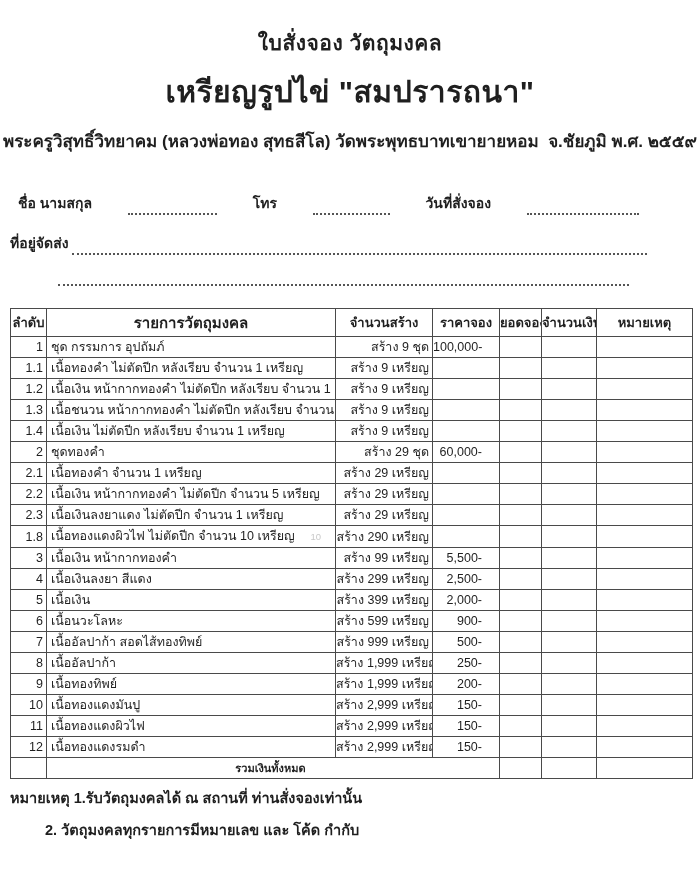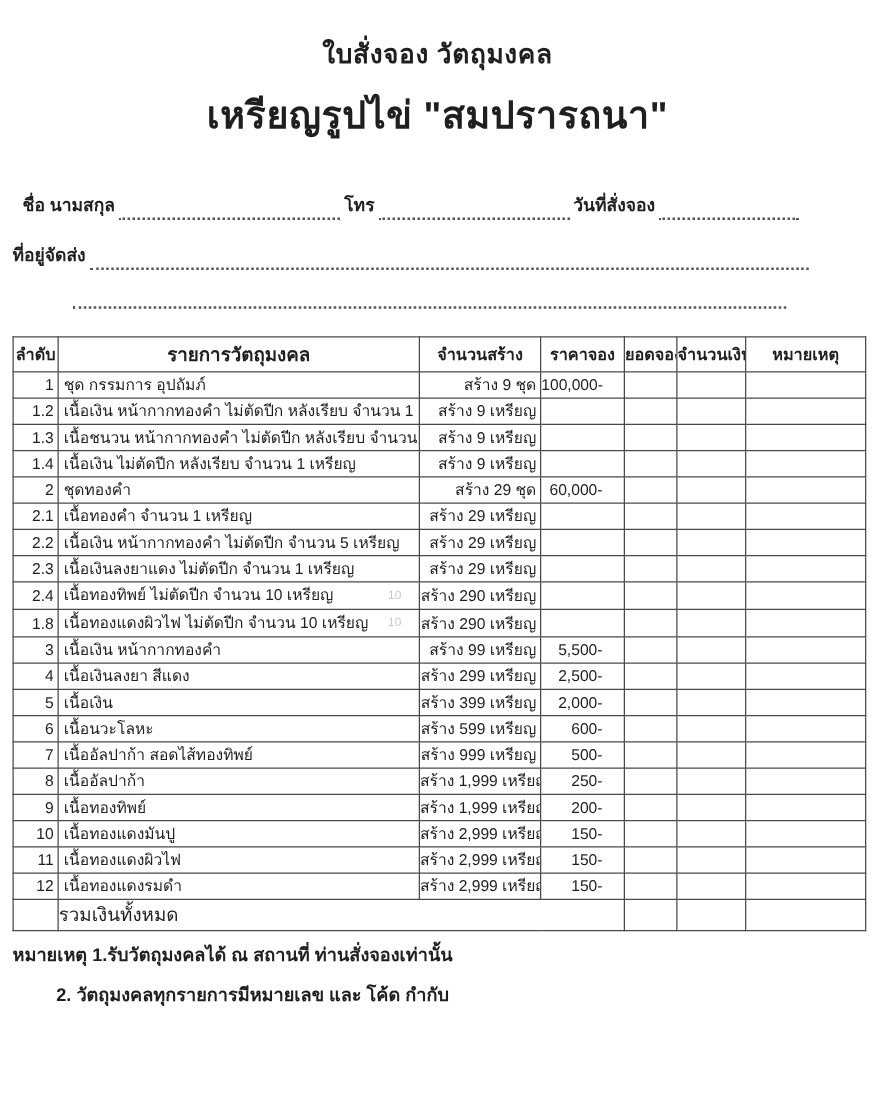--- a/index.html
+++ b/index.html
@@ -16,52 +16,53 @@
   .title1 { padding-top:26px; font-size:21px; font-weight:bold; letter-spacing:.5px; }
   .title2 { margin-top:9px;  font-size:30px; font-weight:bold; letter-spacing:.5px; }
   .title3 { margin-top:12px; font-size:17px; font-weight:bold; white-space:pre; }
 
   
   .formwrap { margin-top:38px; }
   .fline { display:flex; align-items:flex-end; font-size:14px; font-weight:bold; }
   .fline .lbl { white-space:nowrap; padding-bottom:1px; }
   .dot { border-bottom:2px dotted #555; height:15px; margin:0 3px; }
   .grow { flex:1; }
-  .line1 { margin-left:18px; margin-right:58px; }
+  .line1 { margin-left:18px; margin-right:58px;gap:33px; }
   .line2 { margin-left:10px; margin-right:50px; margin-top:17px; }
   .line3 { margin-left:55px; margin-right:68px; margin-top:16px; }
   .line3 .dot { width:100%; }
 
   
   table { border-collapse:collapse; table-layout:fixed;
           margin:22px 0 0 10px; width:682px; }
   th, td { border:1px solid #4a4a4a; overflow:hidden; white-space:nowrap; }
   thead th { height:28px; font-size:13px; font-weight:bold; text-align:center; vertical-align:middle; }
   thead th.big { font-size:15px; }
   tbody td { height:21px; font-size:12.5px; vertical-align:middle; }
   .c-no    { text-align:right; padding-right:3px; }
   .c-item  { text-align:left;  padding-left:4px; position:relative; }
   .c-qty   { text-align:right; padding-right:3px;margin-top:38px; }
   .c-price { text-align:right; padding-right:17px; }
   .ghost { float:right; color:#c9c9c9; font-size:9.5px; margin-right:14px; line-height:21px; }
-  .total-label { text-align:left; font-weight:normal; font-size:15px; padding-right:5px; }
+  .total-label { text-align:center; font-weight:bold; font-size:11px; padding-right:5px; }
 
   
   .notes { margin-top:7px; font-size:14.5px; font-weight:bold; }
   .note1 { margin-left:10px; }
   .note2 { margin-left:45px; margin-top:9px; }
 </style>
 </head>
 <body>
 
 <div class="page">
 
   <div class="hdr">
     <div class="title1">ใบสั่งจอง วัตถุมงคล</div>
     <div class="title2">เหรียญรูปไข่ "สมปรารถนา"</div>
+    <div class="title3">พระครูวิสุทธิ์วิทยาคม (หลวงพ่อทอง สุทธสีโล) วัดพระพุทธบาทเขายายหอม  จ.ชัยภูมิ พ.ศ. ๒๕๕๙</div>
   </div>
 
   <div class="formwrap">
     <div class="fline line1">
       <span class="lbl">ชื่อ นามสกุล</span>
       <span class="dot grow" style="flex:1.45;"></span>
       <span class="lbl">โทร</span>
       <span class="dot grow" style="flex:1.25;"></span>
       <span class="lbl">วันที่สั่งจอง</span>
       <span class="dot" style="width:112px;"></span>
@@ -100,20 +101,29 @@
       <tr>
           <td class="c-no">1</td>
           <td class="c-item">ชุด กรรมการ อุปถัมภ์</td>
           <td class="c-qty">สร้าง 9 ชุด</td>
           <td class="c-price">100,000-</td>
           <td class="c-order"></td>
           <td class="c-amount"></td>
           <td class="c-note"></td>
         </tr>
         <tr>
+          <td class="c-no">1.1</td>
+          <td class="c-item">เนื้อทองคำ ไม่ตัดปีก หลังเรียบ จำนวน 1 เหรียญ</td>
+          <td class="c-qty">สร้าง 9 เหรียญ</td>
+          <td class="c-price"></td>
+          <td class="c-order"></td>
+          <td class="c-amount"></td>
+          <td class="c-note"></td>
+        </tr>
+        <tr>
           <td class="c-no">1.2</td>
           <td class="c-item">เนื้อเงิน หน้ากากทองคำ ไม่ตัดปีก หลังเรียบ จำนวน 1 เหรียญ</td>
           <td class="c-qty">สร้าง 9 เหรียญ</td>
           <td class="c-price"></td>
           <td class="c-order"></td>
           <td class="c-amount"></td>
           <td class="c-note"></td>
         </tr>
         <tr>
           <td class="c-no">1.3</td>
@@ -163,29 +173,20 @@
         <tr>
           <td class="c-no">2.3</td>
           <td class="c-item">เนื้อเงินลงยาแดง ไม่ตัดปีก จำนวน 1 เหรียญ</td>
           <td class="c-qty">สร้าง 29 เหรียญ</td>
           <td class="c-price"></td>
           <td class="c-order"></td>
           <td class="c-amount"></td>
           <td class="c-note"></td>
         </tr>
         <tr>
-          <td class="c-no">2.4</td>
-          <td class="c-item"><span class="ghost">10</span>เนื้อทองทิพย์ ไม่ตัดปีก จำนวน 10 เหรียญ</td>
-          <td class="c-qty">สร้าง 290 เหรียญ</td>
-          <td class="c-price"></td>
-          <td class="c-order"></td>
-          <td class="c-amount"></td>
-          <td class="c-note"></td>
-        </tr>
-        <tr>
           <td class="c-no">1.8</td>
           <td class="c-item"><span class="ghost">10</span>เนื้อทองแดงผิวไฟ ไม่ตัดปีก จำนวน 10 เหรียญ</td>
           <td class="c-qty">สร้าง 290 เหรียญ</td>
           <td class="c-price"></td>
           <td class="c-order"></td>
           <td class="c-amount"></td>
           <td class="c-note"></td>
         </tr>
         <tr>
           <td class="c-no">3</td>
@@ -211,21 +212,21 @@
           <td class="c-qty">สร้าง 399 เหรียญ</td>
           <td class="c-price">2,000-</td>
           <td class="c-order"></td>
           <td class="c-amount"></td>
           <td class="c-note"></td>
         </tr>
         <tr>
           <td class="c-no">6</td>
           <td class="c-item">เนื้อนวะโลหะ</td>
           <td class="c-qty">สร้าง 599 เหรียญ</td>
-          <td class="c-price">600-</td>
+          <td class="c-price">900-</td>
           <td class="c-order"></td>
           <td class="c-amount"></td>
           <td class="c-note"></td>
         </tr>
         <tr>
           <td class="c-no">7</td>
           <td class="c-item">เนื้ออัลปาก้า สอดไส้ทองทิพย์</td>
           <td class="c-qty">สร้าง 999 เหรียญ</td>
           <td class="c-price">500-</td>
           <td class="c-order"></td>

